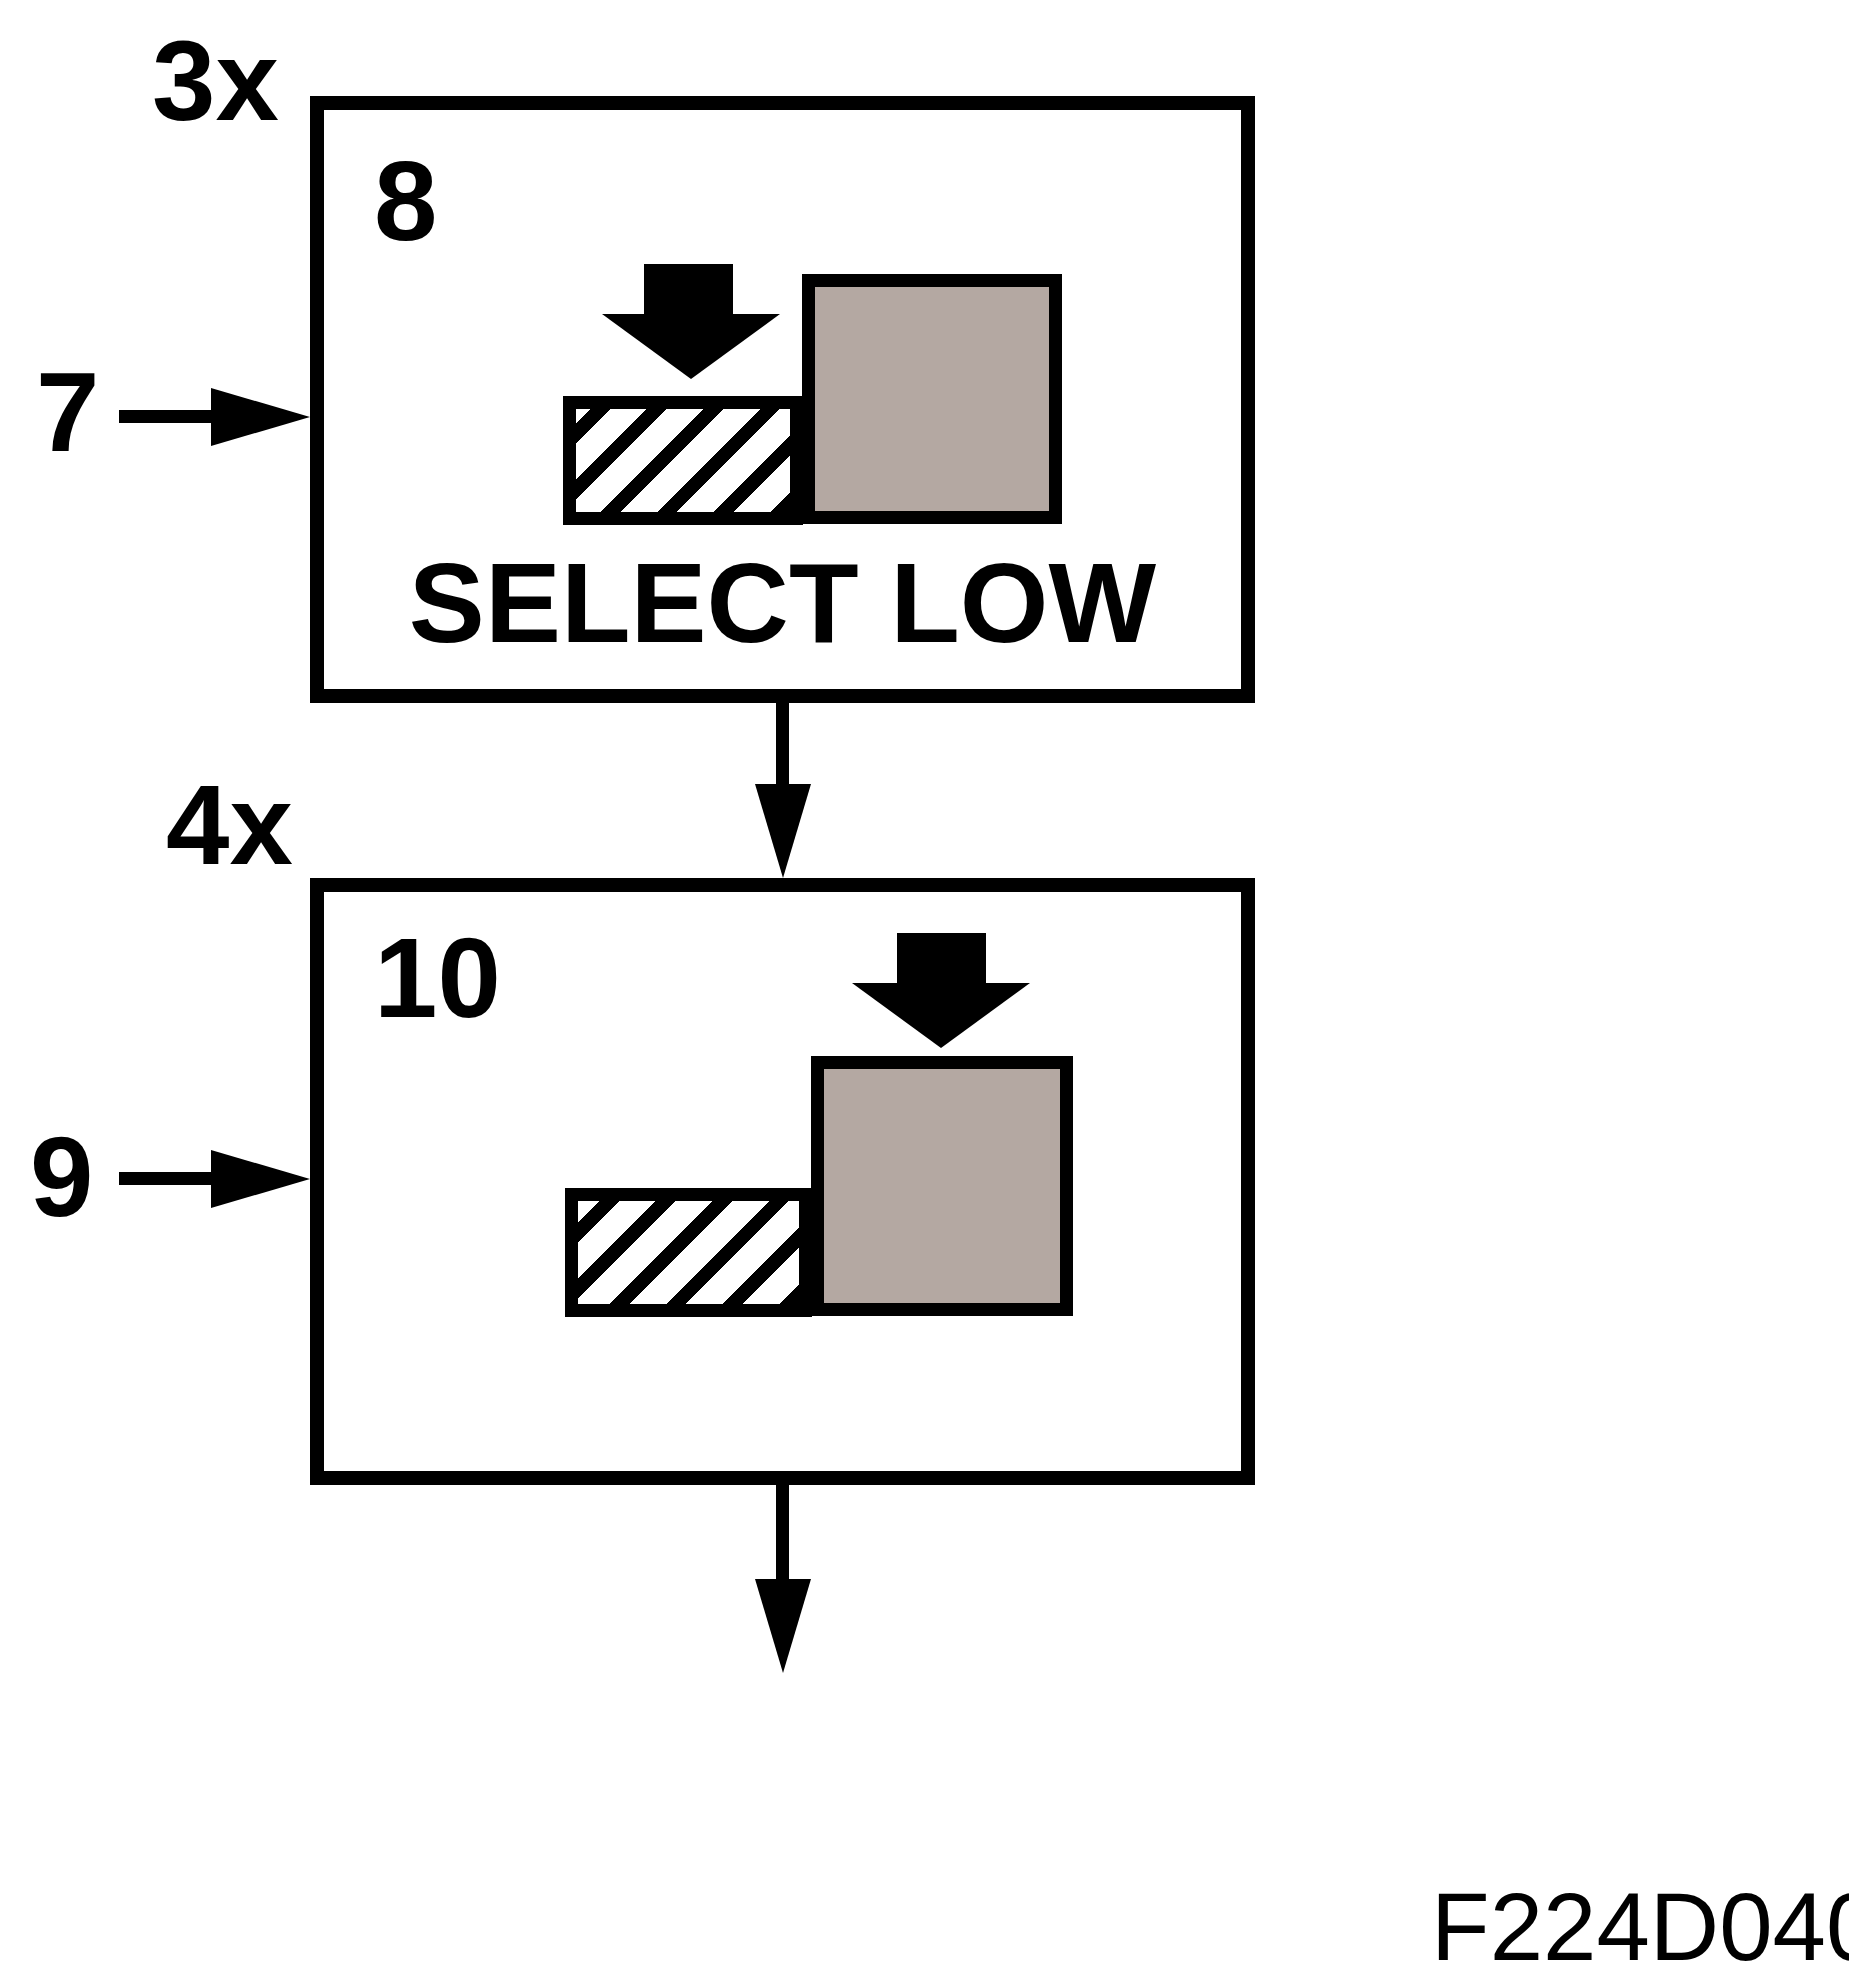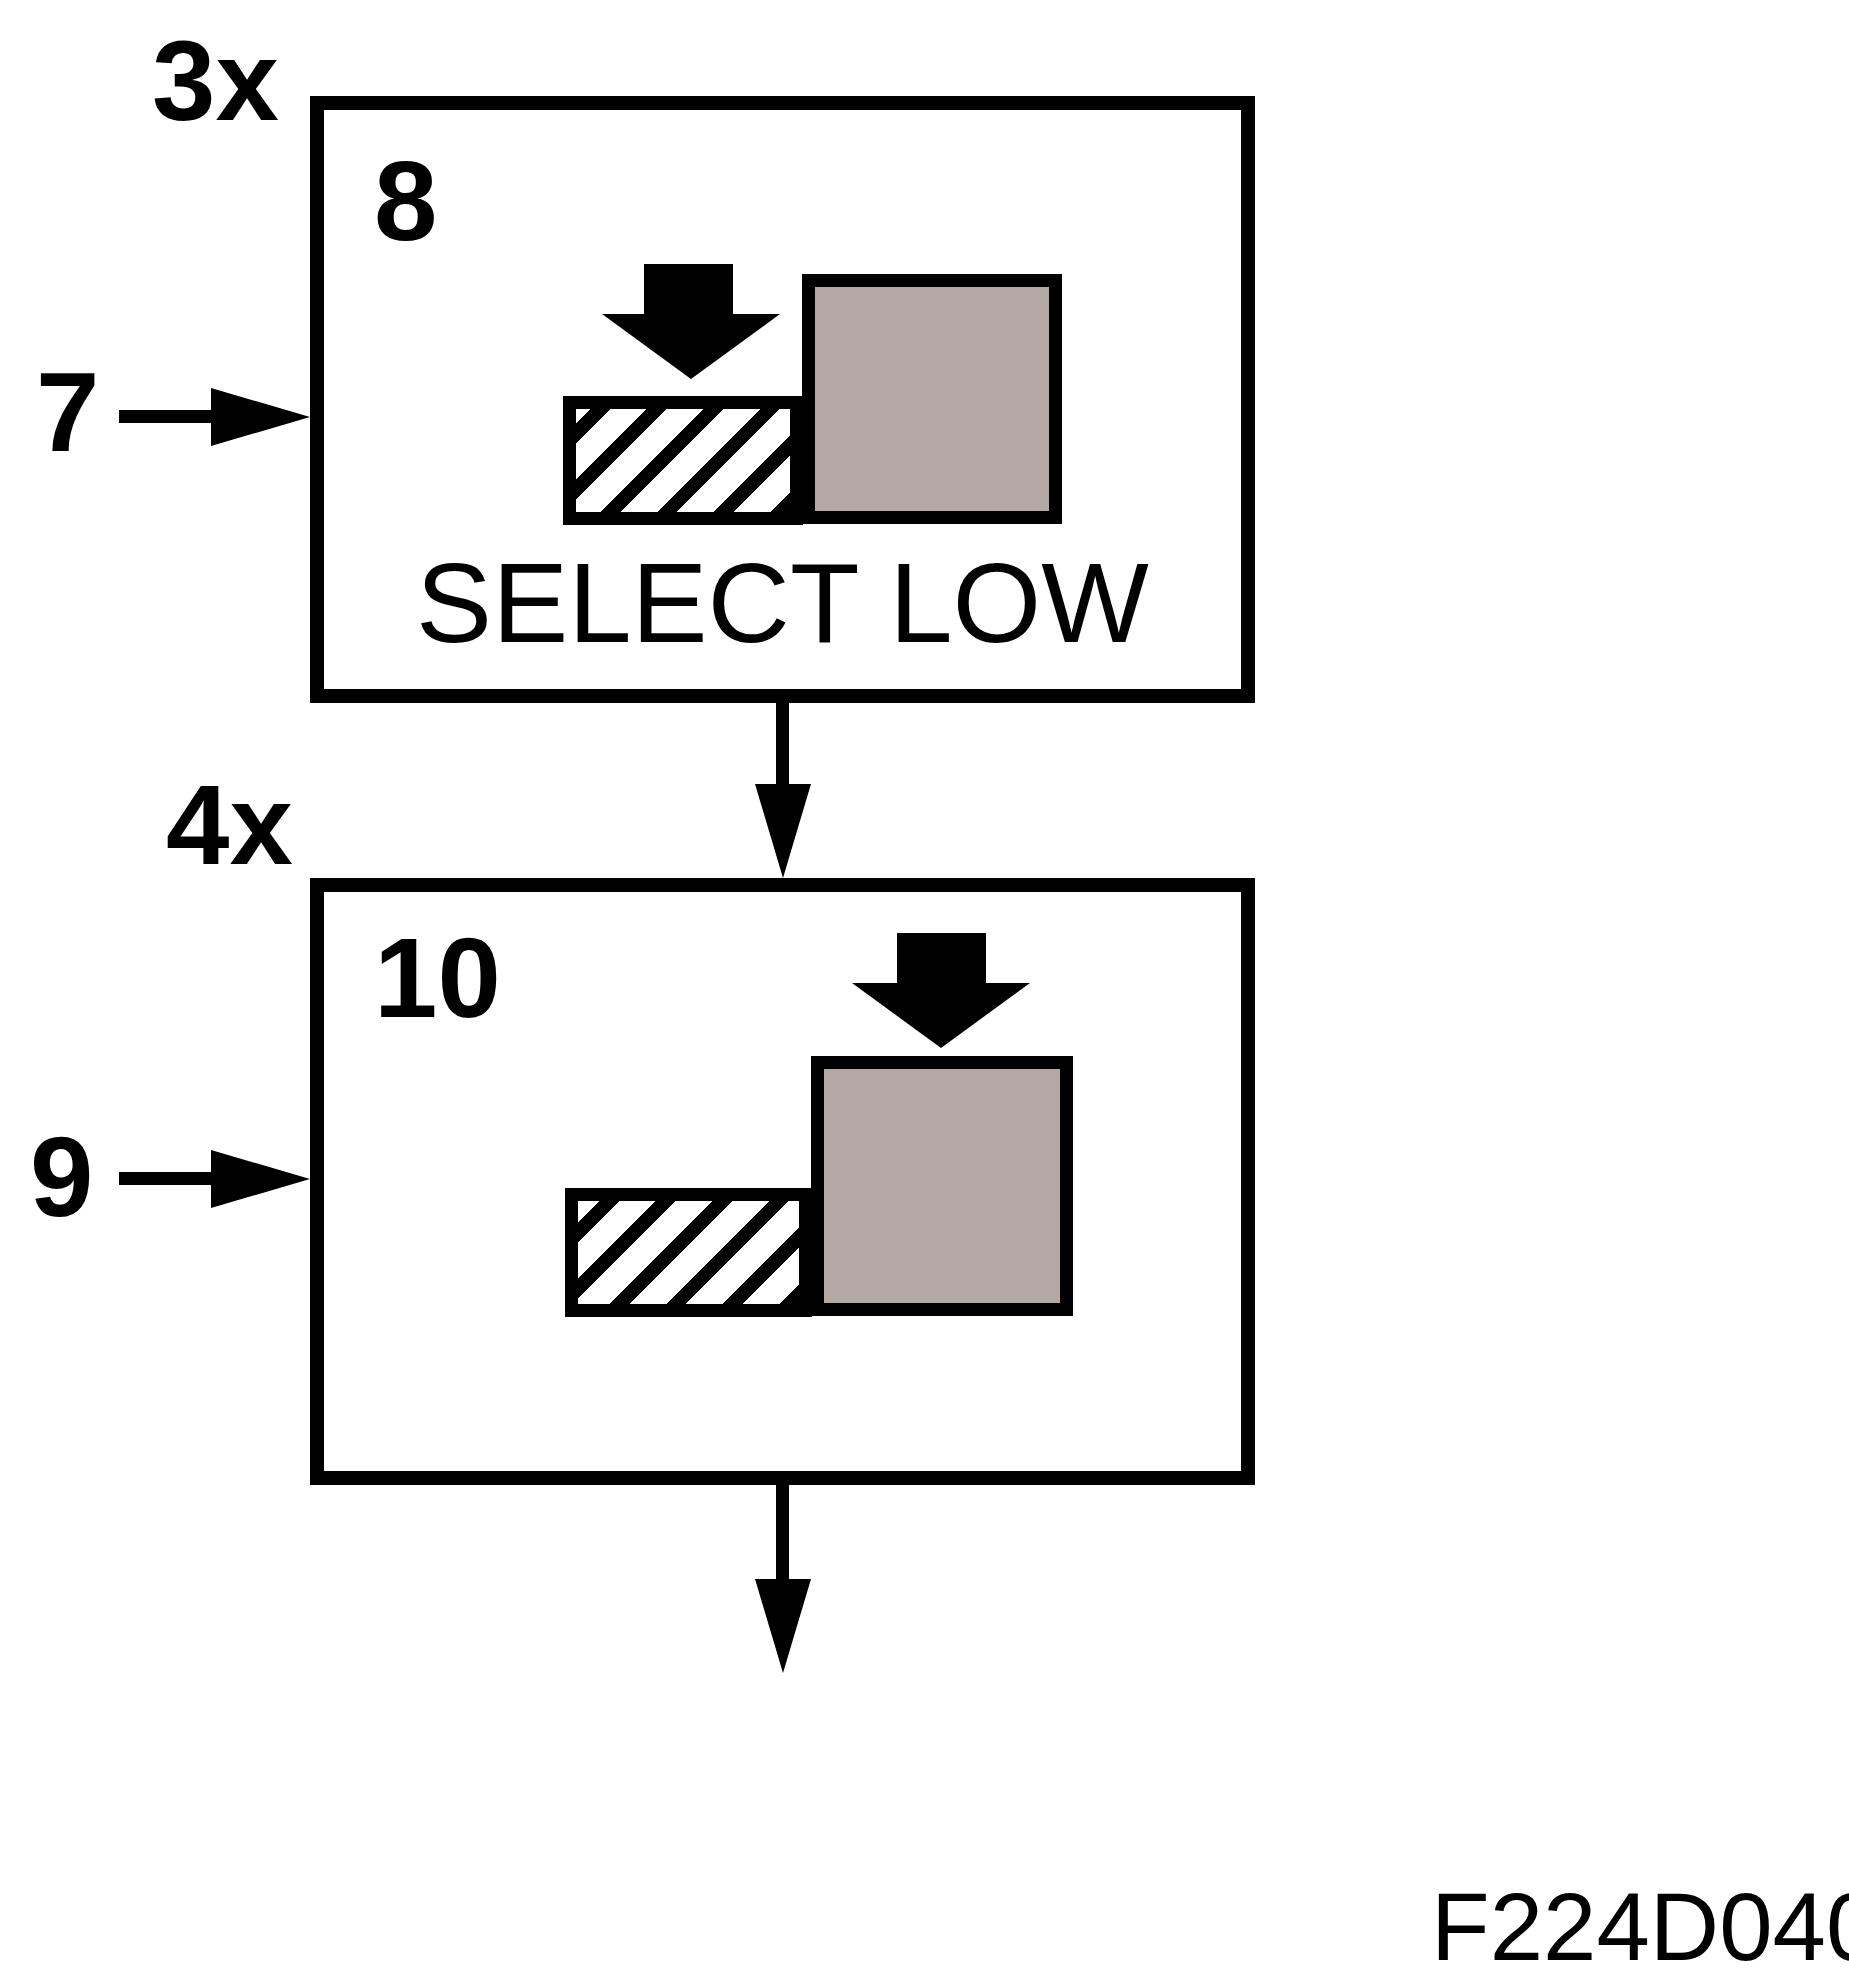--- a/index.html
+++ b/index.html
@@ -4,21 +4,21 @@
 <style>
   html,body{margin:0;padding:0;background:#ffffff;}
   body{width:1849px;height:1988px;position:relative;overflow:hidden;
        font-family:"Liberation Sans", sans-serif;color:#000;}
   .abs{position:absolute;}
   .lbl{font-weight:bold;font-size:114px;line-height:1;white-space:nowrap;}
   .panel{position:absolute;left:310px;width:945px;height:607px;
          border:14px solid #000;box-sizing:border-box;background:#fff;}
   .panel .step-num{position:absolute;font-weight:bold;font-size:114px;line-height:1;}
   .caption{position:absolute;left:0;width:100%;text-align:center;
-           font-weight:normal;font-size:114px;line-height:1;white-space:nowrap;}
+           font-weight:bold;font-size:114px;line-height:1;white-space:nowrap;}
   
   .block-arrow{position:absolute;width:178px;height:115px;}
   .block-arrow .shaft{position:absolute;top:0;width:89px;height:51px;background:#000;}
   .block-arrow .head{position:absolute;top:50px;left:0;width:0;height:0;
                      border-left:89px solid transparent;border-right:89px solid transparent;
                      border-top:65px solid #000;}
   
   .hatch-bar{position:absolute;box-sizing:border-box;border:13px solid #000;
              background:repeating-linear-gradient(-45deg,#000 0 14px,#ffffff 14px 40px);}
   

